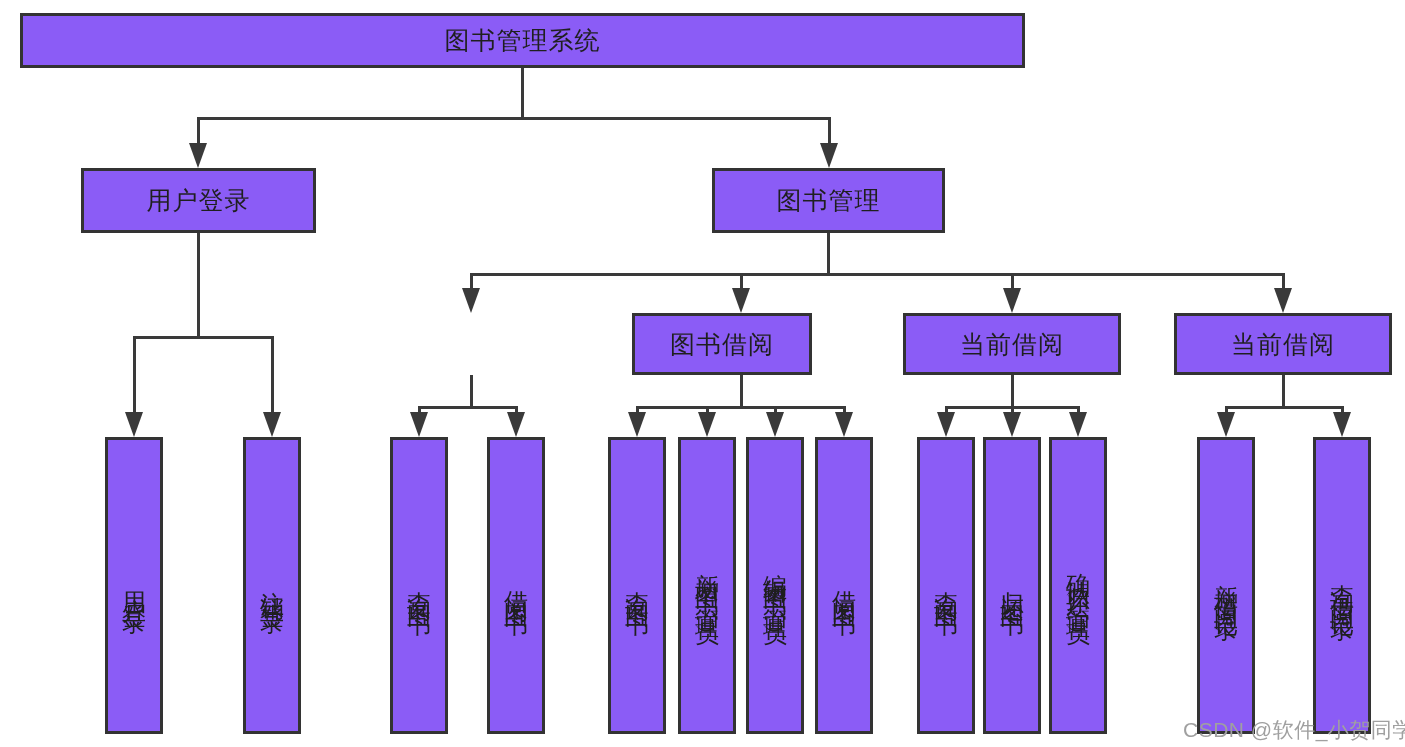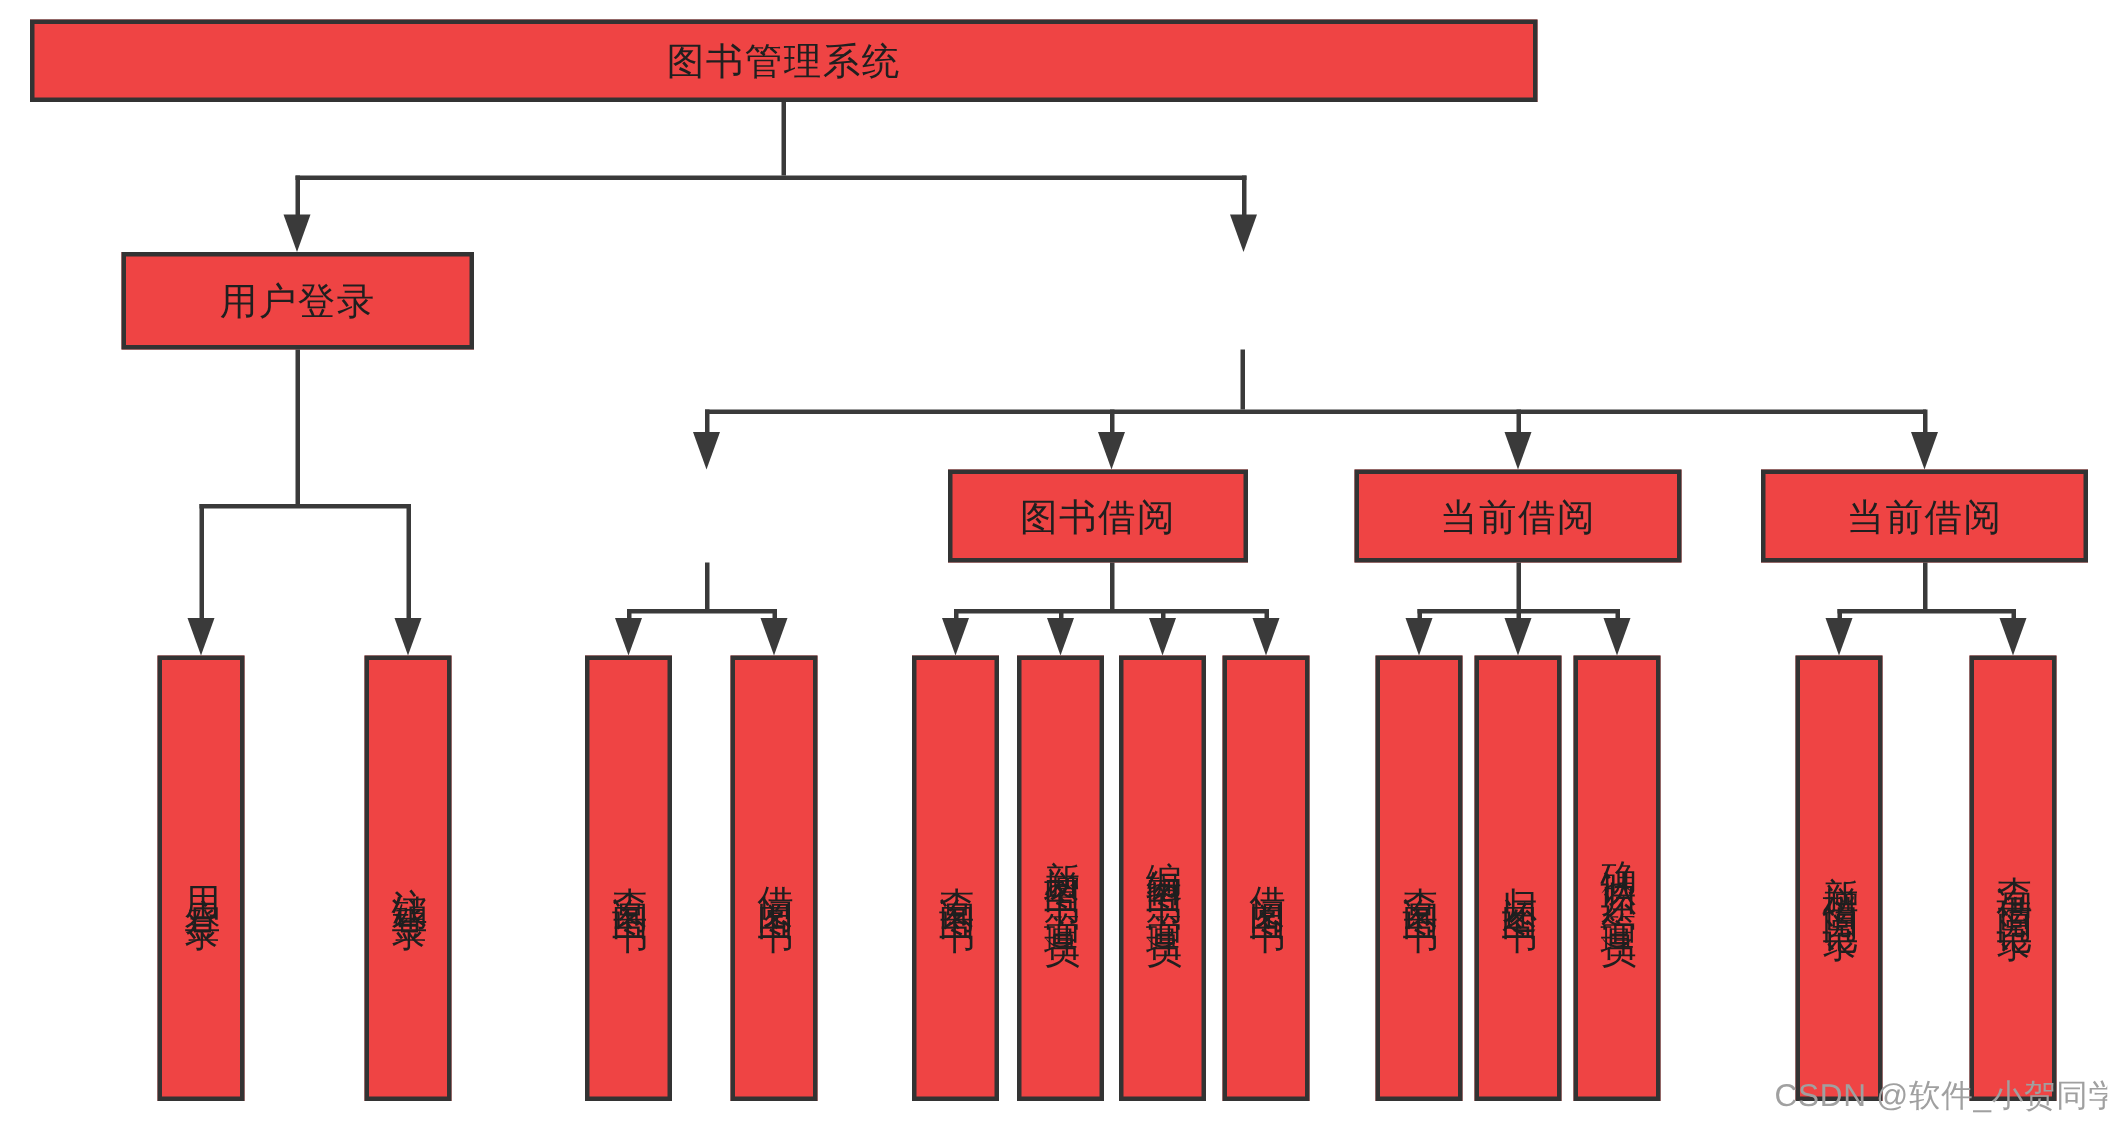--- a/index.html
+++ b/index.html
@@ -8,21 +8,21 @@
     width: 1405px;
     height: 747px;
     background: #ffffff;
     overflow: hidden;
     font-family: "Liberation Sans", sans-serif;
   }
   .box {
     position: absolute;
     box-sizing: border-box;
     border: 3px solid #333333;
-    background: #ef4444;
+    background: #8b5cf6;
     display: flex;
     align-items: center;
     justify-content: center;
     color: #1f1f1f;
   }
   .hbox {
     font-size: 25px;
     letter-spacing: 1px;
     white-space: nowrap;
   }
@@ -74,40 +74,43 @@
   <div class="vline" style="left:521px; top:68px; height:49px;"></div>
   <div class="hline" style="left:197px; top:117px; width:634px;"></div>
   <div class="vline" style="left:197px; top:117px; height:27px;"></div>
   <div class="ahead" style="left:189px; top:143px;"></div>
   <div class="vline" style="left:828px; top:117px; height:27px;"></div>
   <div class="ahead" style="left:820px; top:143px;"></div>
 
   <div class="box hbox" style="left:81px; top:168px; width:235px; height:65px;">
     <span>用户登录</span>
   </div>
+  <div class="box hbox" style="left:712px; top:168px; width:233px; height:65px;">
+    <span>图书管理</span>
+  </div>
 
   <div class="vline" style="left:197px; top:233px; height:103px;"></div>
   <div class="hline" style="left:133px; top:336px; width:141px;"></div>
   <div class="vline" style="left:133px; top:336px; height:77px;"></div>
   <div class="ahead" style="left:125px; top:412px;"></div>
   <div class="vline" style="left:271px; top:336px; height:77px;"></div>
   <div class="ahead" style="left:263px; top:412px;"></div>
 
   <div class="vline" style="left:827px; top:233px; height:40px;"></div>
   <div class="hline" style="left:470px; top:273px; width:814px;"></div>
   <div class="vline" style="left:470px; top:273px; height:16px;"></div>
   <div class="ahead" style="left:462px; top:288px;"></div>
   <div class="vline" style="left:740px; top:273px; height:16px;"></div>
   <div class="ahead" style="left:732px; top:288px;"></div>
   <div class="vline" style="left:1011px; top:273px; height:16px;"></div>
   <div class="ahead" style="left:1003px; top:288px;"></div>
   <div class="vline" style="left:1282px; top:273px; height:16px;"></div>
   <div class="ahead" style="left:1274px; top:288px;"></div>
 
-  <div class="box hbox" style="left:632px; top:313px; width:200px; height:62px;">
+  <div class="box hbox" style="left:632px; top:313px; width:180px; height:62px;">
     <span>图书借阅</span>
   </div>
   <div class="box hbox" style="left:903px; top:313px; width:218px; height:62px;">
     <span>当前借阅</span>
   </div>
   <div class="box hbox" style="left:1174px; top:313px; width:218px; height:62px;">
     <span>当前借阅</span>
   </div>
 
   <div class="vline" style="left:470px; top:375px; height:31px;"></div>

